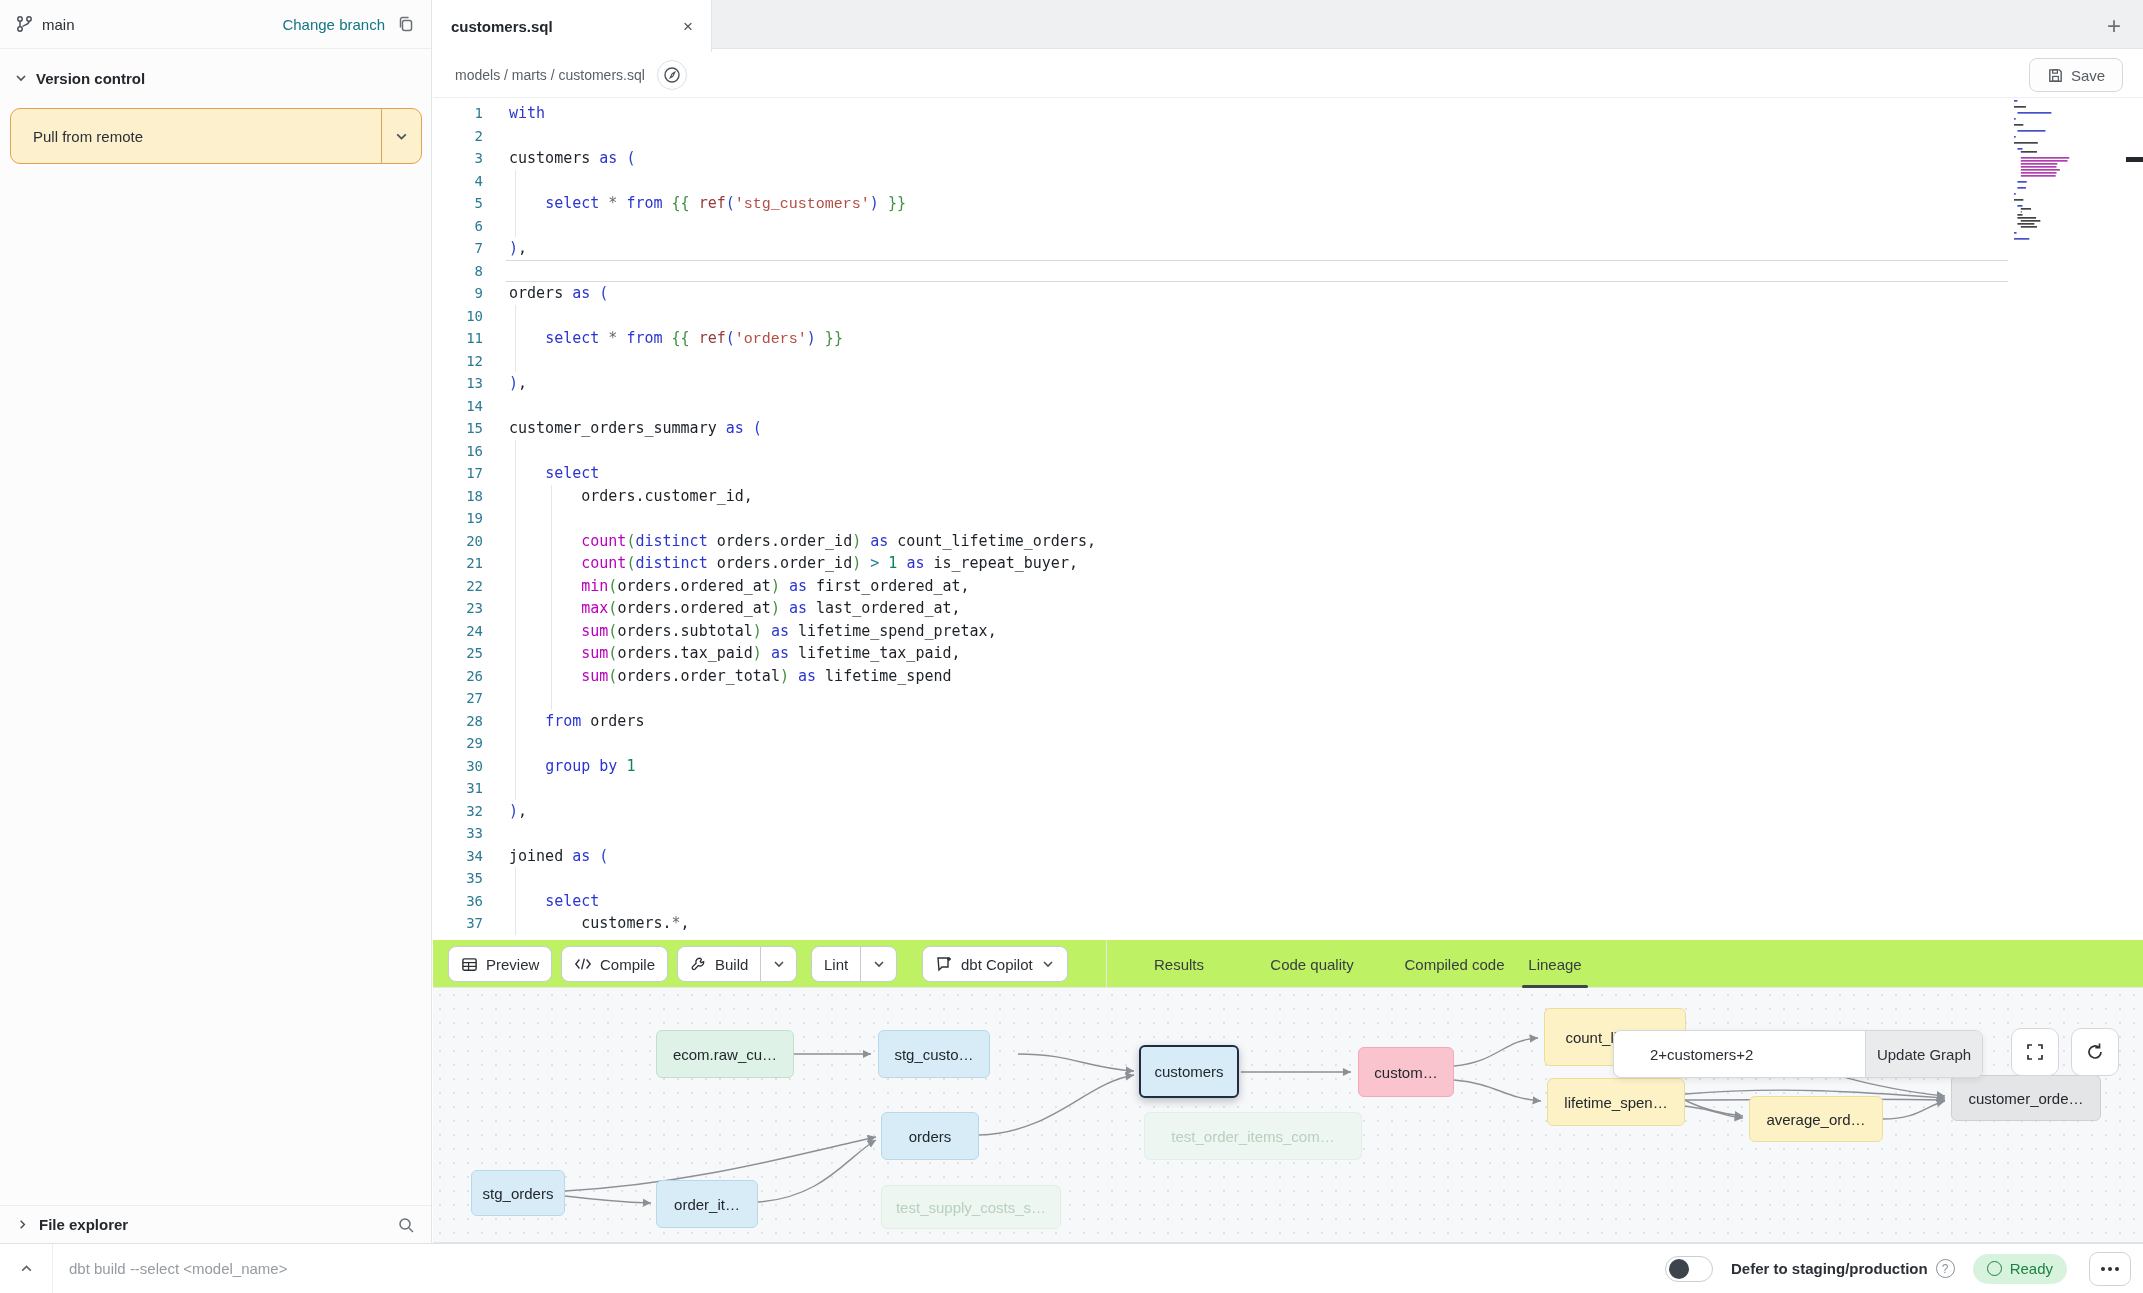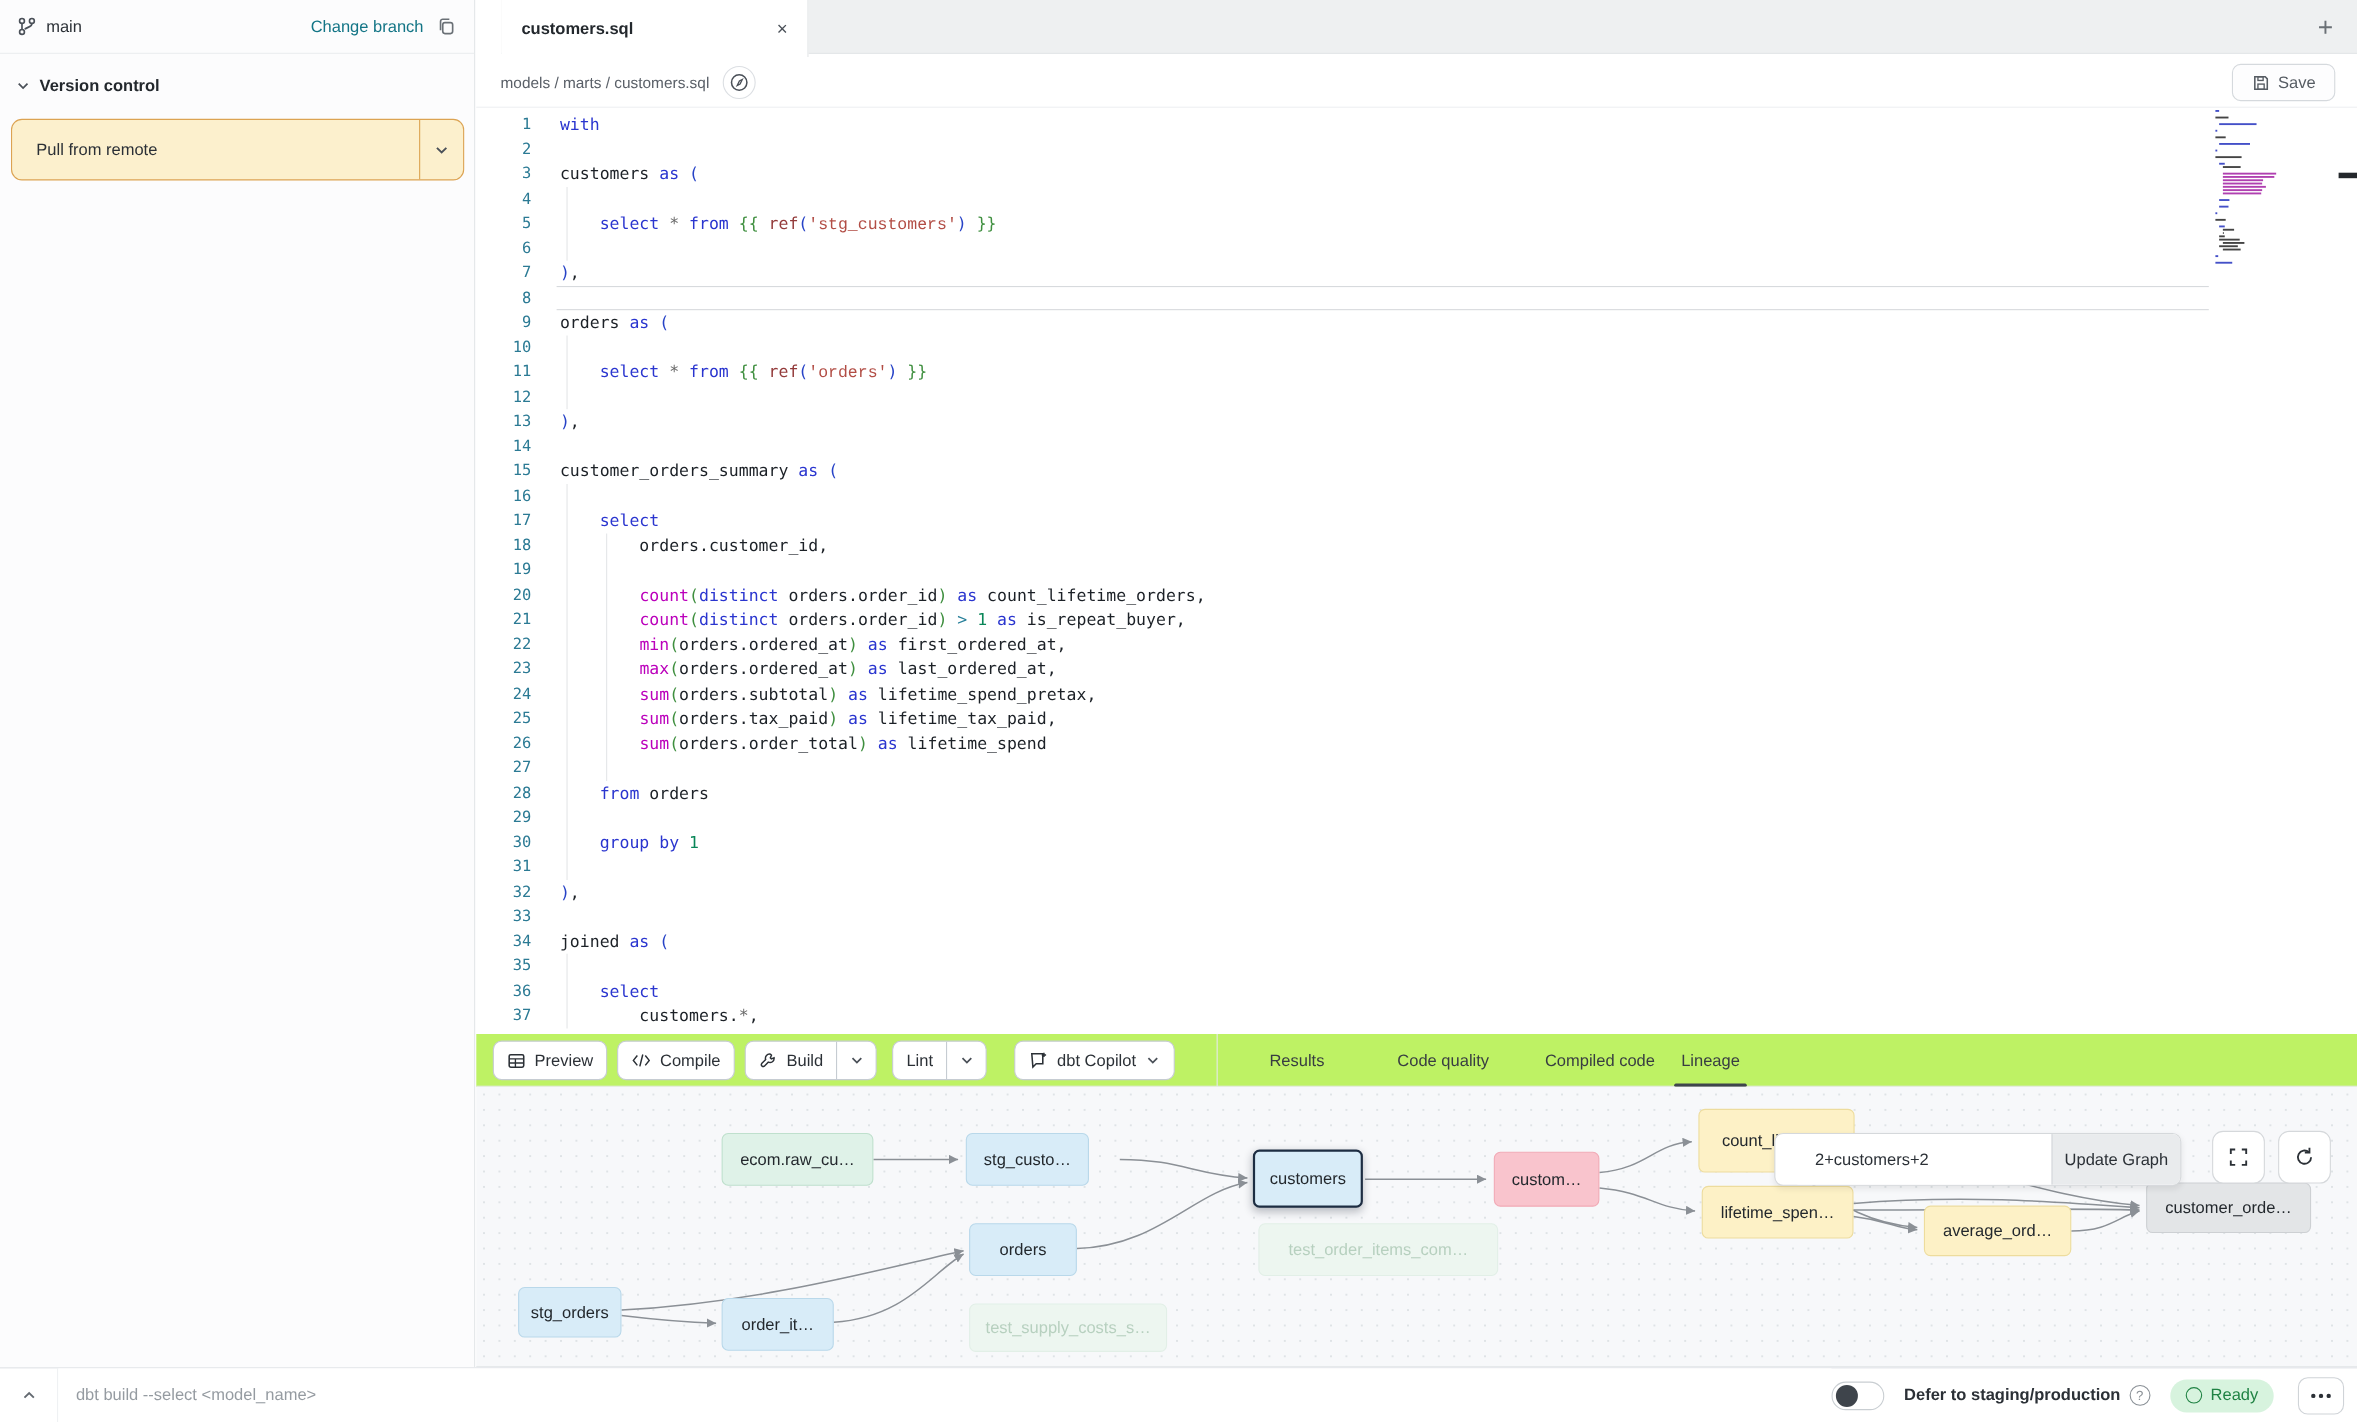--- a/index.html
+++ b/index.html
@@ -23,21 +23,21 @@
     display:flex; align-items:center; cursor:pointer; }
   .pull-label { font-size:15px; color:#2b3036; padding-left:22px; flex:1; }
   .pull-chev { width:40px; height:100%; border-left:1.5px solid #dca352;
     display:flex; align-items:center; justify-content:center; }
   .fe-row { position:absolute; left:0; bottom:0; width:100%; height:38px;
     border-top:1px solid #eceef0; display:flex; align-items:center; padding:0 16px; background:#fcfcfd; }
   .fe-title { font-size:15px; font-weight:bold; color:#23282d; margin-left:10px; }
   .fe-search { margin-left:auto; }
 
   
-  #tabbar { position:absolute; left:456px; top:0; right:0; height:49px;
+  #tabbar { position:absolute; left:433px; top:0; right:0; height:49px;
     background:#eef0f1; border-bottom:1px solid #e3e6e8; }
   .tab-active { position:absolute; left:0; top:0; width:279px; height:52px;
     background:#fff; border-right:1px solid #e3e6e8; display:flex; align-items:center;
     padding:0 18px; cursor:pointer; }
   .tab-label { font-size:15px; font-weight:bold; color:#23282d; }
   .tab-close { margin-left:auto; font-size:17px; color:#4a5058; cursor:pointer; line-height:1; }
   .tab-plus { position:absolute; right:22px; top:12px; font-size:24px; color:#6a7076; cursor:pointer; }
 
   
   #crumbrow { position:absolute; left:433px; top:52px; right:0; height:46px;
@@ -156,20 +156,30 @@
         </svg>
       <span class="vc-title">Version control</span>
     </div>
     <div class="pull-btn">
       <span class="pull-label">Pull from remote</span>
       <span class="pull-chev">
         <svg width="15" height="15" viewBox="0 0 14 14">
             <path d="M3 5l4 4 4-4" fill="none" stroke="#4a5058" stroke-width="1.6"></path>
           </svg>
       </span>
+    </div>
+    <div class="fe-row">
+      <svg class="icon-svg" width="13" height="13" viewBox="0 0 14 14">
+          <path d="M5 3l4 4-4 4" fill="none" stroke="#4a5058" stroke-width="1.6"></path>
+        </svg>
+      <span class="fe-title">File explorer</span>
+      <svg class="icon-svg fe-search" width="18" height="18" viewBox="0 0 18 18">
+          <circle cx="8" cy="8" r="5" fill="none" stroke="#6a7076" stroke-width="1.5"></circle>
+          <path d="M12 12l4 4" stroke="#6a7076" stroke-width="1.5"></path>
+        </svg>
     </div>
   </div>
 
   <div id="tabbar">
     <div class="tab-active">
       <span class="tab-label">customers.sql</span>
       <span class="tab-close">×</span>
     </div>
     <span class="tab-plus">+</span>
   </div>

